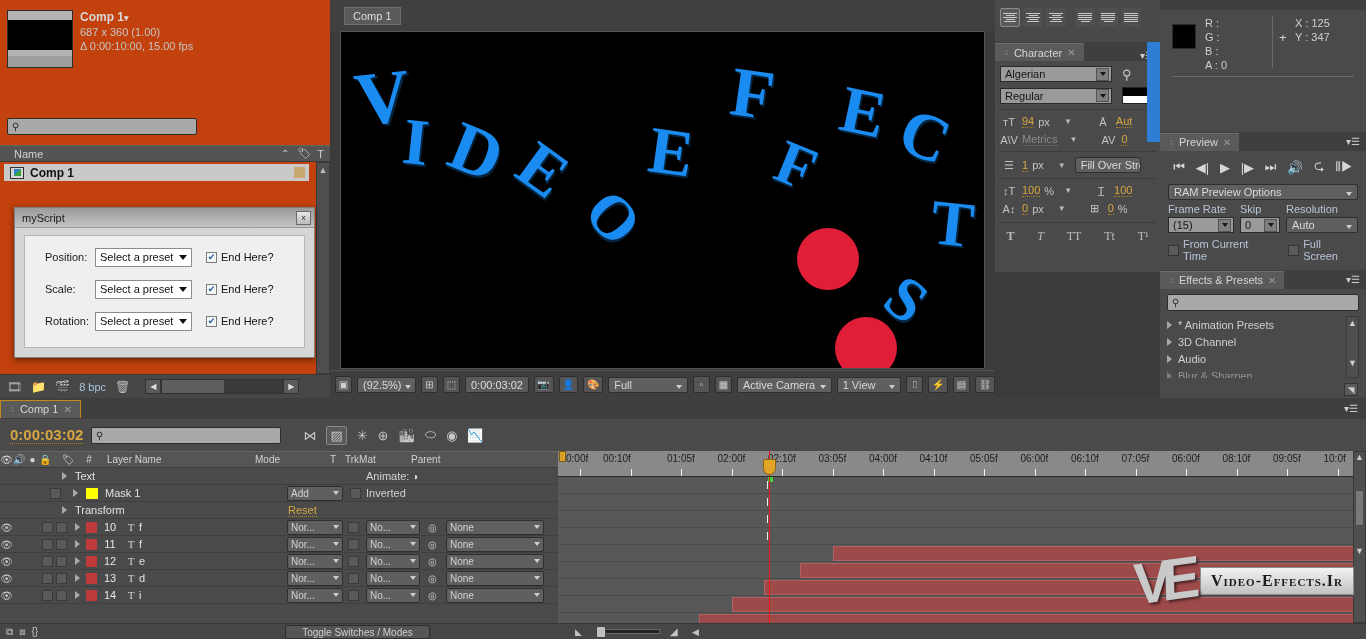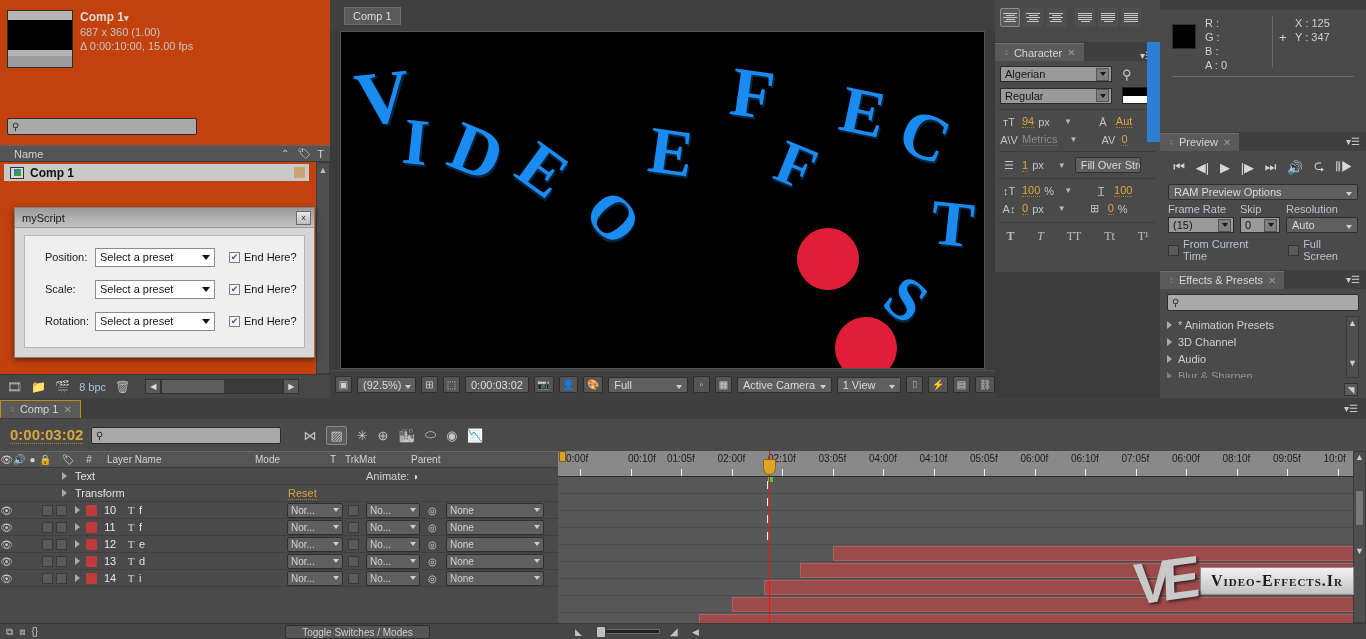--- a/index.html
+++ b/index.html
@@ -132,21 +132,21 @@
     border: 1px solid #6a6a6a; font-size: 8px; color: #222;
     display: flex; align-items: center; justify-content: center;
   }
   #ms-body {
     position: absolute; left: 9px; top: 27px; right: 9px; bottom: 9px;
     background: #efefef; border: 1px solid #b6b6b6;
   }
   .ms-row { display: flex; align-items: center; height: 22px; margin-top: 10px; padding-left: 20px; }
   .ms-row .lbl { width: 50px; color: #1a1a1a; font-size: 11px; }
   .ms-sel {
-    width: 120px; height: 19px; background: #fff; border: 1px solid #8c8c8c;
+    width: 97px; height: 19px; background: #fff; border: 1px solid #8c8c8c;
     display: flex; align-items: center; justify-content: space-between;
     padding: 0 4px; font-size: 11px; color: #111;
   }
   .ms-sel .car { border-left:4px solid transparent; border-right:4px solid transparent; border-top:5px solid #111; }
   .ms-chk { display: flex; align-items: center; gap: 4px; margin-left: 14px; color: #111; font-size: 11px; }
 
   
   #viewer { left: 330px; top: 0; width: 665px; height: 398px; background: #3b3b3b; }
   #viewer-tabbar { position: absolute; left: 0; top: 0; width: 665px; height: 31px; background: #404040; }
   #viewer-tab {
@@ -763,20 +763,34 @@
 
       <div class="lrow">
         <span style="width:62px"></span>
         <span class="tri"></span>
         <span class="lname" style="margin-left:8px">Text</span>
         <span style="position:absolute;left:366px;color:#d2d2d2">Animate:</span>
         <span style="position:absolute;left:412px;color:#ddd;font-size:10px">◑</span>
       </div>
 
 
+      <div class="lrow">
+        <span style="width:50px"></span>
+        <span class="sqbox"></span>
+        <span style="width:12px"></span>
+        <span class="tri"></span>
+        <span style="width:12px;height:11px;background:#ffff00;margin-left:8px"></span>
+        <span class="lname" style="margin-left:7px">Mask 1</span>
+        <span class="mini-dd" style="position:absolute;left:287px;width:56px">
+          <span>Add</span>
+            <span class="c"></span>
+        </span>
+        <span class="sqbox" style="position:absolute;left:350px"></span>
+        <span style="position:absolute;left:366px;color:#d2d2d2">Inverted</span>
+      </div>
 
       <div class="lrow">
         <span style="width:62px"></span>
         <span class="tri"></span>
         <span class="lname" style="margin-left:8px">Transform</span>
         <span class="num" style="position:absolute;left:288px">Reset</span>
       </div>
 
       <div class="lrow">
         <span class="eye">👁</span>
@@ -910,21 +924,21 @@
         <span class="mini-dd" style="position:absolute;left:446px;width:98px">
           <span>None</span>
             <span class="c"></span>
         </span>
       </div>
     </div>
 
     <div id="tl-ruler">
         <span class="rtick" style="left: 8px;">0:00f</span>
         <span class="rmark" style="left: 22px;"></span>
-        <span class="rtick" style="left: 70px;">00:10f</span>
+        <span class="rtick" style="left: 45px;">00:10f</span>
         <span class="rmark" style="left: 72.5px;"></span>
         <span class="rtick" style="left: 109px;">01:05f</span>
         <span class="rmark" style="left: 123px;"></span>
         <span class="rtick" style="left: 159.5px;">02:00f</span>
         <span class="rmark" style="left: 173.5px;"></span>
         <span class="rtick" style="left: 210px;">02:10f</span>
         <span class="rmark" style="left: 224px;"></span>
         <span class="rtick" style="left: 260.5px;">03:05f</span>
         <span class="rmark" style="left: 274.5px;"></span>
         <span class="rtick" style="left: 311px;">04:00f</span>

